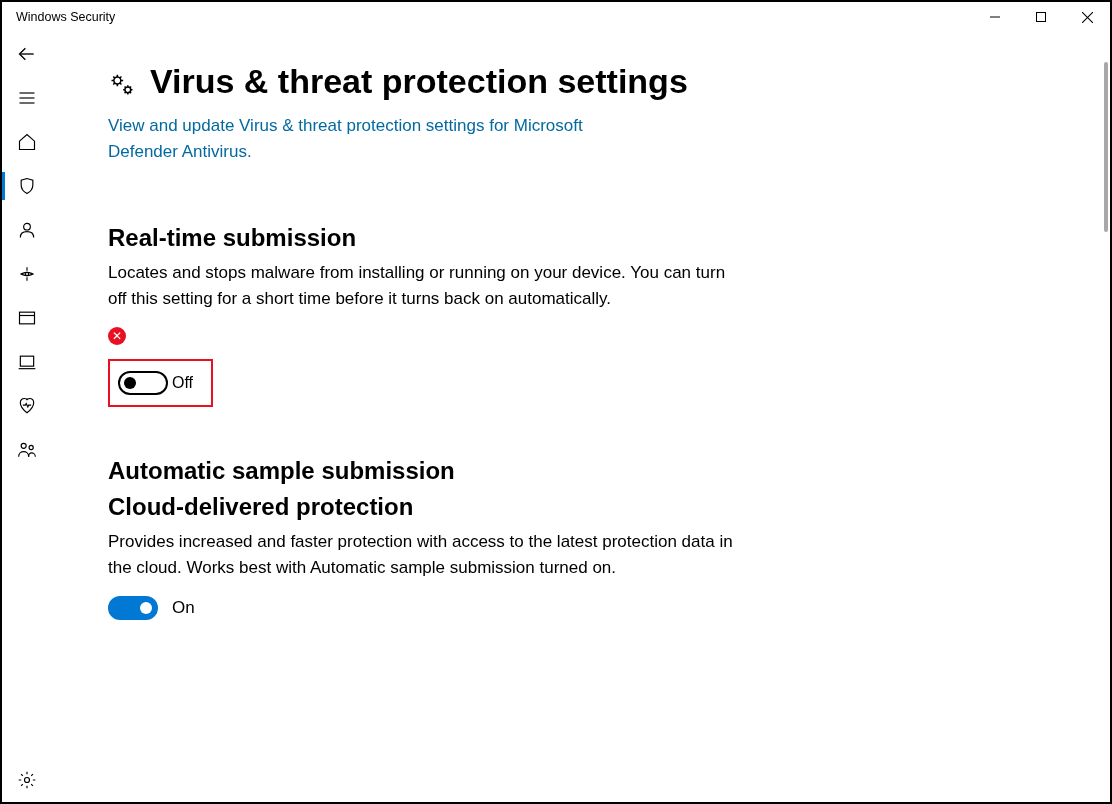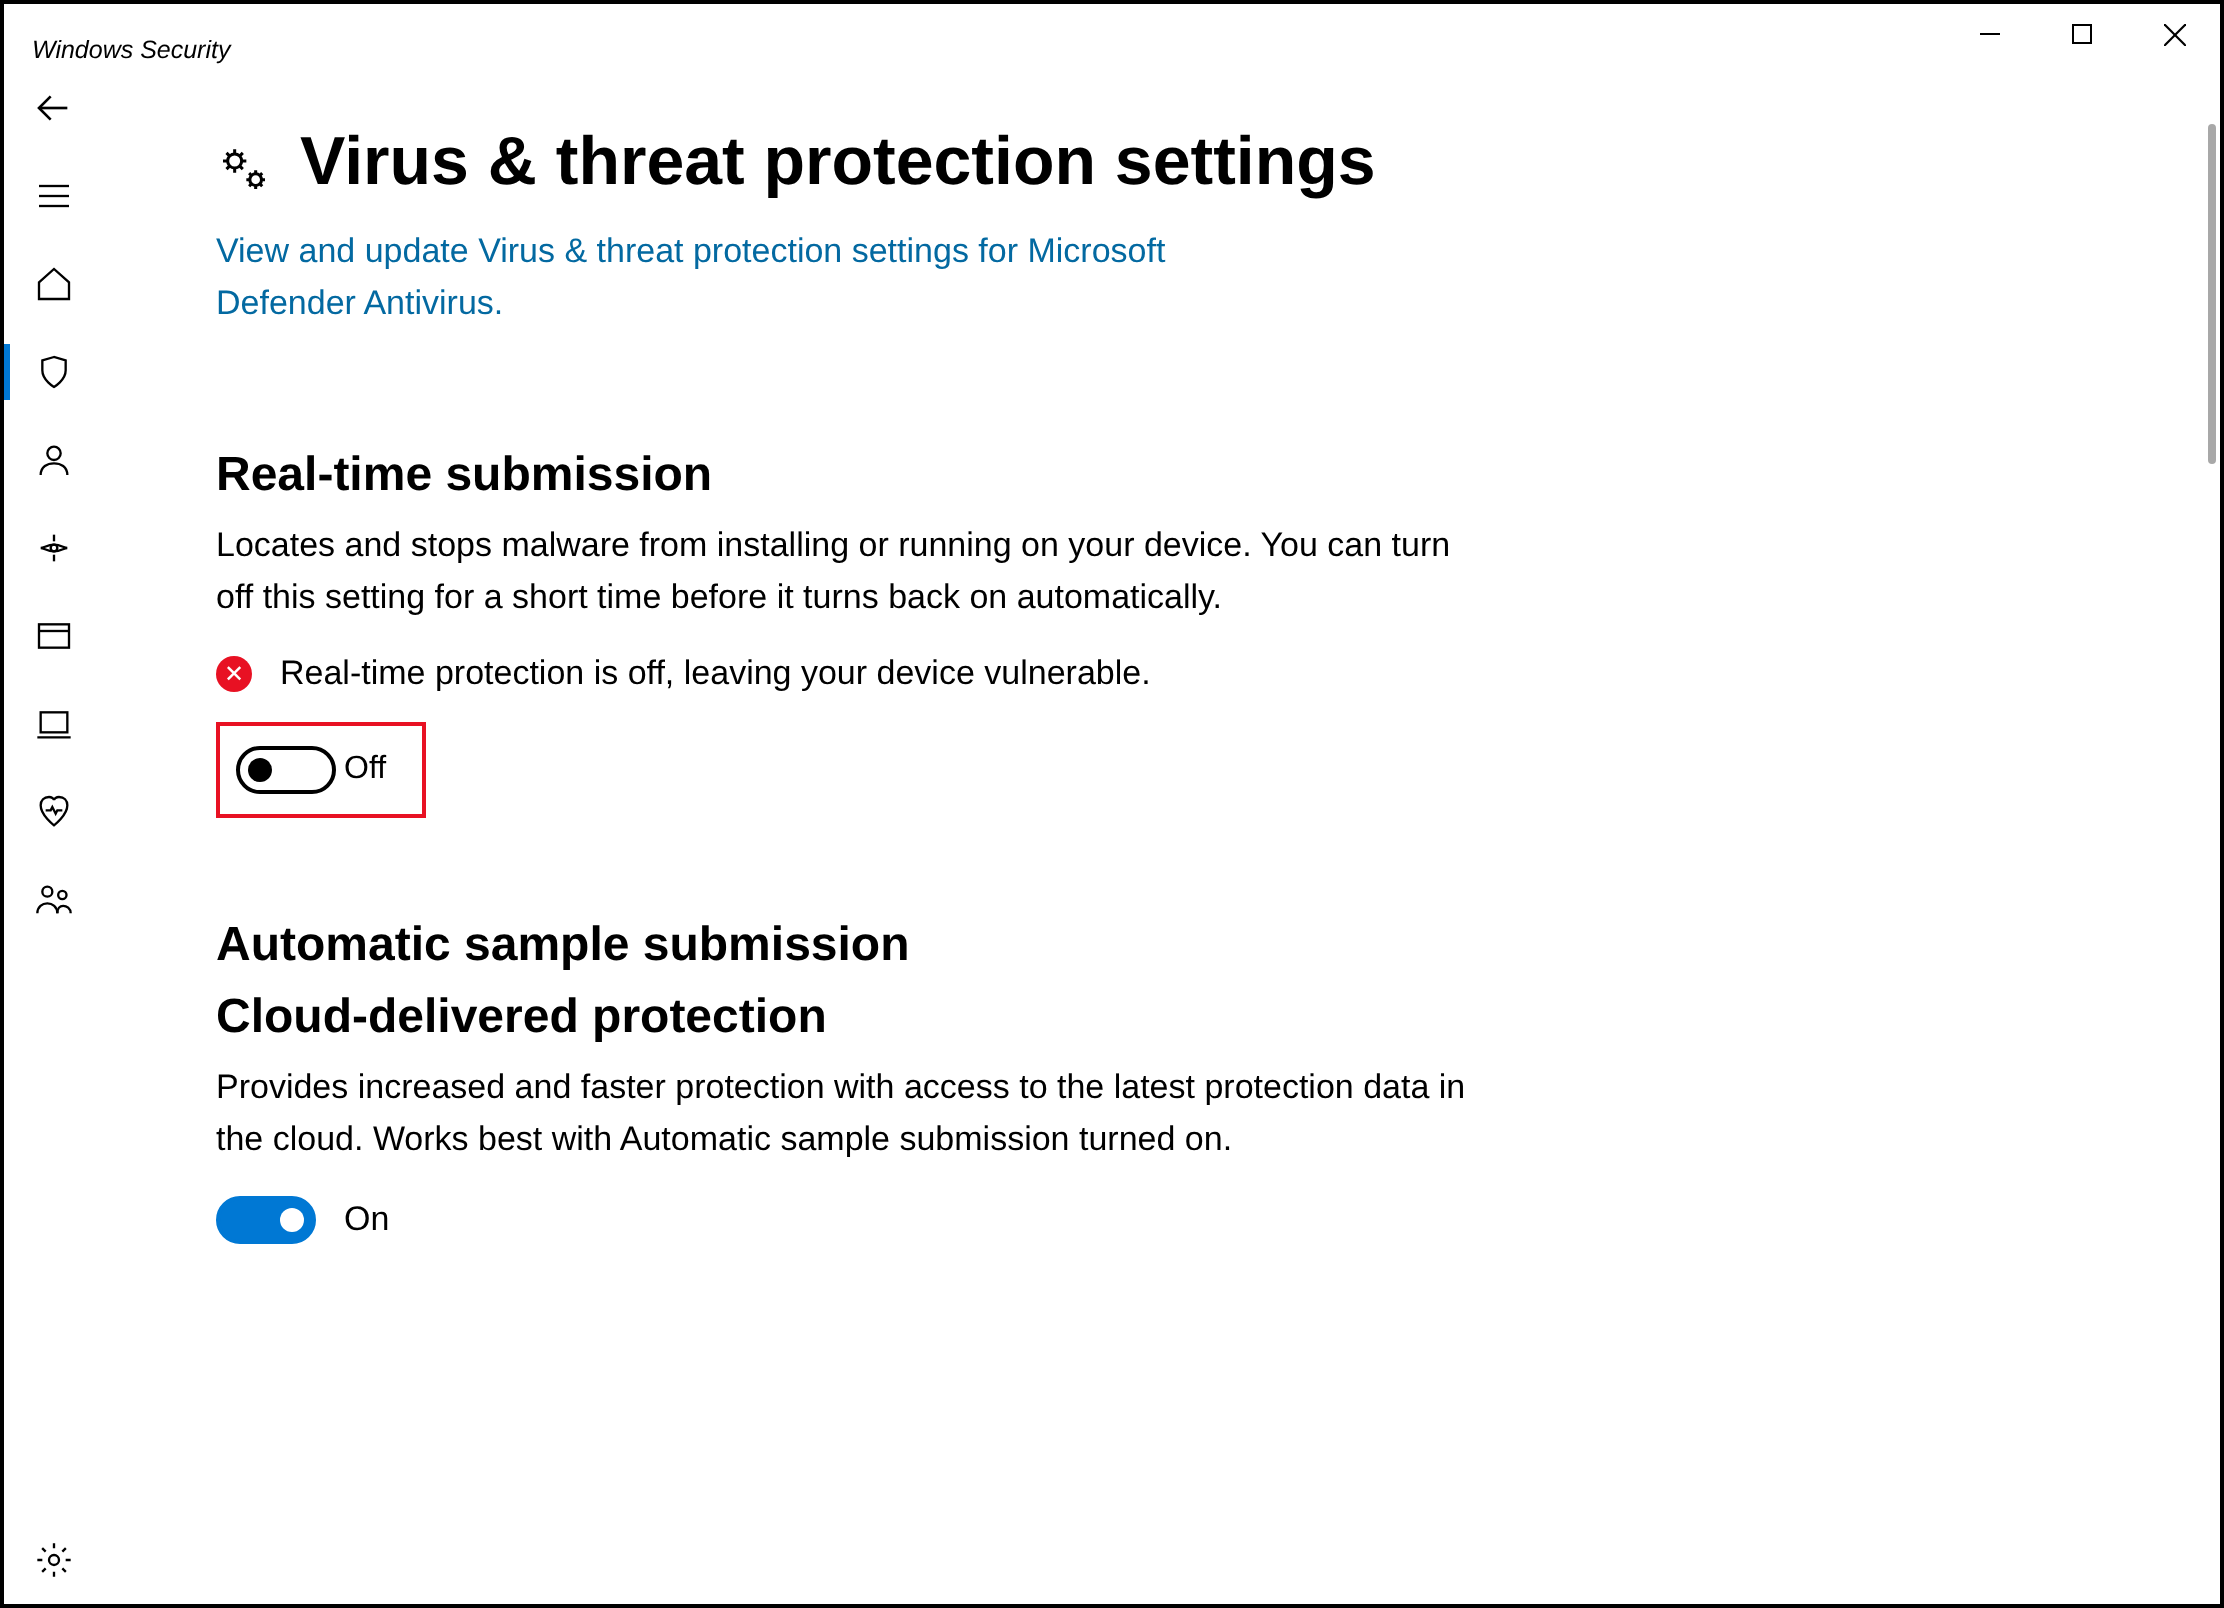--- a/index.html
+++ b/index.html
@@ -11,25 +11,24 @@
     width: 1112px;
     height: 804px;
     border: 2px solid #000;
     overflow: hidden;
     position: relative;
   }
   
   .titlebar {
     height: 30px;
     display: flex;
-    align-items: flex-end;
+    align-items: center;
     justify-content: space-between;
     padding-left: 14px;
     font-size: 12.5px;
-    font-style: italic;
   }
   .titlebar-title { color: #000; }
   .titlebar-controls { display: flex; height: 100%; }
   .titlebar-btn {
     width: 46px;
     height: 30px;
     display: flex;
     align-items: center;
     justify-content: center;
     font-size: 10px;
@@ -297,21 +296,20 @@
       </span>
       <h1 class="page-title">Virus &amp; threat protection settings</h1>
     </div>
     <p class="page-desc">View and update Virus &amp; threat protection settings for Microsoft Defender Antivirus.</p>
 
     <div class="section">
       <h2>Real-time submission</h2>
       <p class="section-desc">Locates and stops malware from installing or running on your device. You can turn off this setting for a short time before it turns back on automatically.</p>
       <div class="warning-row">
         <span class="warning-icon">✕</span>
-        <span>Real-time protection is off, leaving your device vulnerable.</span>
       </div>
       <div class="highlight-box">
         <div class="toggle toggle-off">
           <div class="knob"></div>
         </div>
         <span>Off</span>
       </div>
     </div>
 
     <div class="section" style="margin-bottom:0;">

